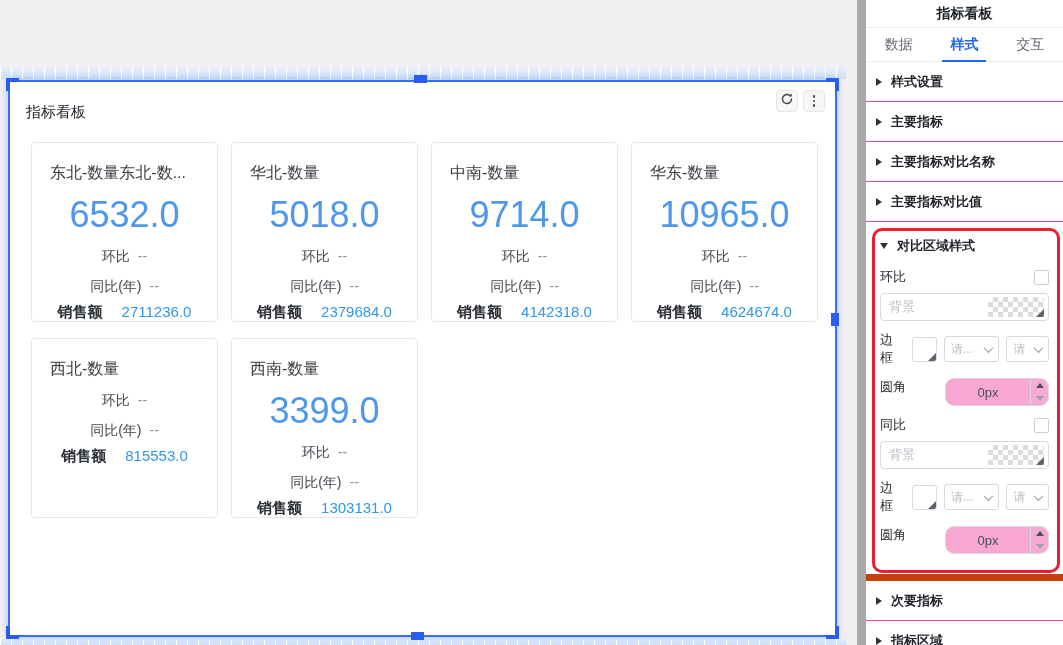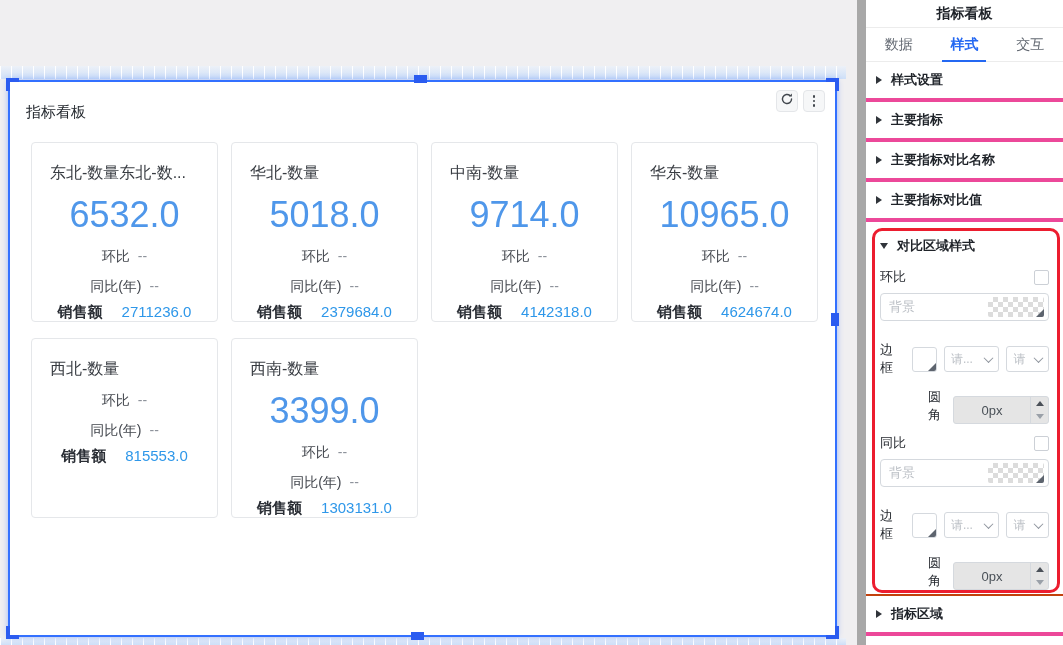--- a/index.html
+++ b/index.html
@@ -57,49 +57,49 @@
   .p-header { height:28px; display:flex; align-items:center; justify-content:center;
     font-size:14px; font-weight:700; color:#1f2329; border-bottom:1px solid #ececec; }
   .p-tabs { height:34px; display:flex; justify-content:space-around; align-items:center;
     border-bottom:1px solid #ececec; font-size:14px; }
   .p-tab { position:relative; height:100%; display:flex; align-items:center; padding:0 4px; color:#646a73; cursor:pointer; }
   .p-tab.active { color:#2468f2; font-weight:600; }
   .p-tab.active::after { content:''; position:absolute; bottom:-1px; left:50%; transform:translateX(-50%);
     width:44px; height:2px; background:#2468f2; }
 
   .p-section { height:40px; display:flex; align-items:center; padding:0 10px; gap:9px;
-    border-bottom:4px solid #ec4899; cursor:pointer; }
+    border-bottom:1px solid #ec4899; cursor:pointer; }
   .p-section .lbl, .cmp-title .lbl { font-size:13px; font-weight:600; color:#1f2329; }
   .tri-right { width:0; height:0; border-left:6px solid #30343a; border-top:4px solid transparent; border-bottom:4px solid transparent; }
   .tri-down { width:0; height:0; border-top:6px solid #30343a; border-left:4px solid transparent; border-right:4px solid transparent; }
 
-  .compare-wrap { position:relative; padding:12px 14px 4px; border-bottom:2px solid #c2410c; }
+  .compare-wrap { position:relative; padding:12px 14px 20px; border-bottom:7px solid #c2410c; }
   .red-box { position:absolute; left:6px; right:3px; top:6px; bottom:1px; border:3px solid #ec1d2f;
     border-radius:10px; pointer-events:none; z-index:5; }
   .cmp-title { display:flex; align-items:center; gap:9px; height:24px; cursor:pointer; }
   .cmp-toggle-row { margin-top:8px; height:22px; display:flex; align-items:center; justify-content:space-between; font-size:13px; color:#1f2329; }
   .checkbox { width:15px; height:15px; border:1px solid #ccd0d6; border-radius:2px; background:#fff; cursor:pointer; }
   .bg-input { margin-top:5px; height:28px; border:1px solid #d5d9de; border-radius:4px; display:flex; align-items:center; padding:0 4px 0 8px; cursor:pointer; }
   .ph { font-size:13px; color:#bcc0c6; }
   .checker { background:conic-gradient(#dcdcdc 25%,#ffffff 0 50%,#dcdcdc 0 75%,#ffffff 0) 0 0/10px 10px; }
   .swatch { position:relative; margin-left:auto; width:56px; height:20px; border-radius:2px; overflow:hidden; }
   .swatch::after, .swatch-box::after { content:''; position:absolute; right:0; bottom:0;
     border-left:8px solid transparent; border-bottom:8px solid #5d646e; }
-  .border-row { margin-top:20px; display:flex; align-items:center; gap:7px; }
+  .border-row { margin-top:10px; display:flex; align-items:center; gap:7px; }
   .border-row .lbl2, .radius-row .lbl2 { font-size:13px; color:#1f2329; width:27px; }
   .swatch-box { position:relative; width:27px; height:25px; border:1px solid #d5d9de; border-radius:3px; background:#fff; overflow:hidden; cursor:pointer; }
   .mini-select { height:26px; border:1px solid #d5d9de; border-radius:3px; display:flex; align-items:center;
     justify-content:space-between; padding:0 6px; cursor:pointer; background:#fff; }
   .mini-select .ph { font-size:12px; }
   .w58 { width:59px; } .w44 { width:45px; }
   .chev { width:7px; height:7px; border-right:1.5px solid #8f959e; border-bottom:1.5px solid #8f959e;
     transform:rotate(45deg) translate(-1px,-1px); }
-  .radius-row { margin-top:11px; display:flex; align-items:flex-end;margin-left:48px; }
-  .num-input { margin-left:auto; width:104px; height:28px; border:1px solid #d5d9de; border-radius:3px;
-    display:flex; background:#e5e5e5; overflow:hidden; }
+  .radius-row { margin-top:11px; display:flex; align-items:flex-start; }
+  .num-input { margin-left:auto; width:104px; height:28px; border:1px solid #d5d9de; border-radius:9px;
+    display:flex; background:#f9a8d4; overflow:hidden; }
   .num-val { flex:1; display:flex; align-items:center; justify-content:center; font-size:13px; color:#495057; }
   .spin { width:18px; border-left:1px solid #d5d9de; display:flex; flex-direction:column; }
   .spin span { flex:1; display:flex; align-items:center; justify-content:center; cursor:pointer; }
   .up-arr { width:0; height:0; border-bottom:5px solid #4a5058; border-left:4px solid transparent; border-right:4px solid transparent; }
   .dn-arr { width:0; height:0; border-top:5px solid #9aa0a8; border-left:4px solid transparent; border-right:4px solid transparent; }
   .cmp-group2 { margin-top:6px; }
 </style>
 </head>
 <body>
 
@@ -353,16 +353,20 @@
                 <i class="dn-arr"></i>
               </span>
           </span>
         </span>
       </div>
     </div>
   </div>
 
   <div class="p-section">
     <i class="tri-right"></i>
+    <span class="lbl">次要指标</span>
+  </div>
+  <div class="p-section">
+    <i class="tri-right"></i>
     <span class="lbl">指标区域</span>
   </div>
 
 </div>
 
 </body></html>

